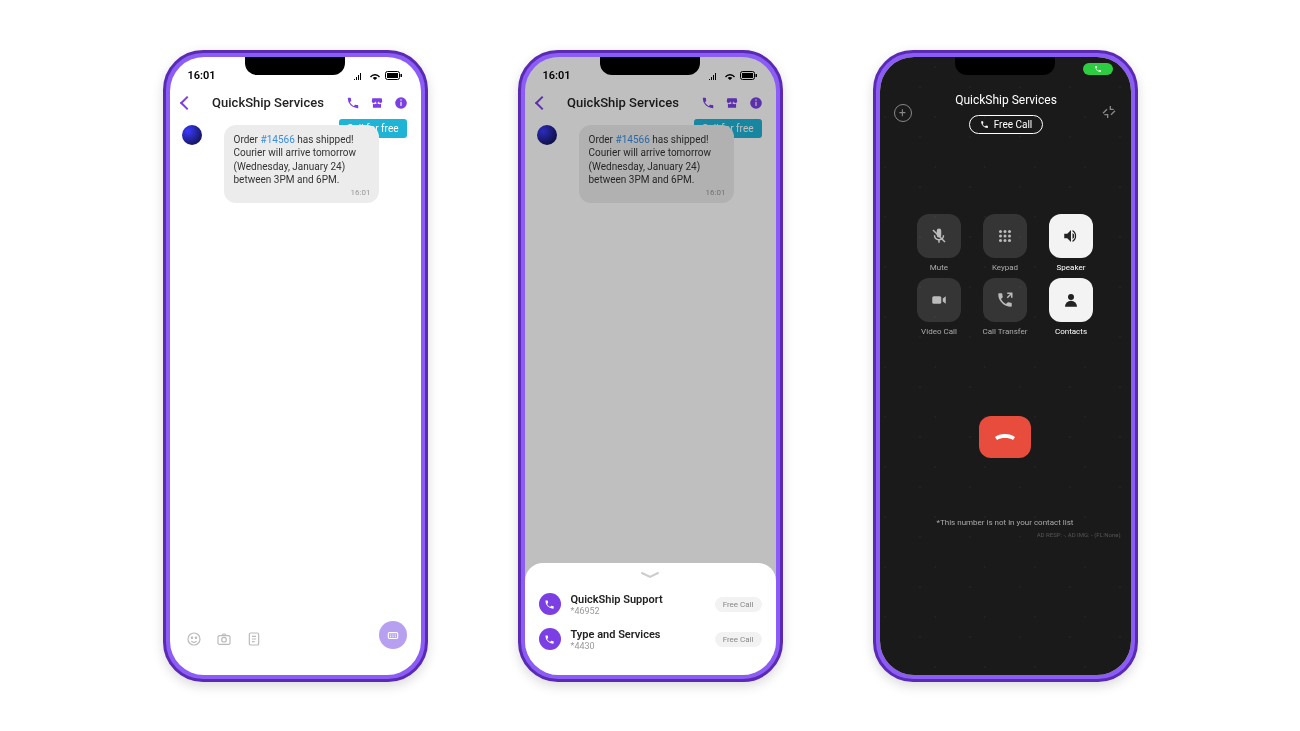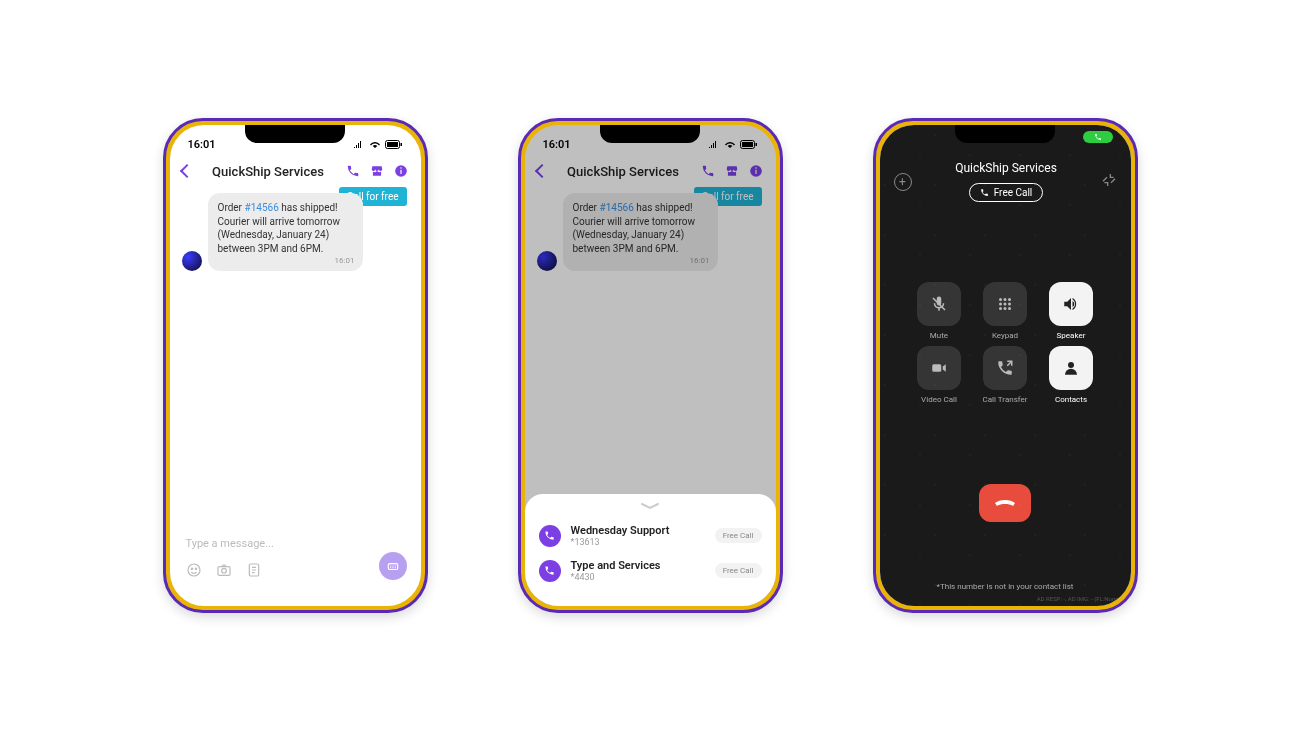--- a/index.html
+++ b/index.html
@@ -8,24 +8,24 @@
     width: 1300px;
     height: 731px;
     font-family: -apple-system, BlinkMacSystemFont, "Segoe UI", Roboto, Helvetica, Arial, sans-serif;
     display: flex;
     align-items: center;
     justify-content: center;
     gap: 90px;
   }
   .phone {
     width: 265px;
-    height: 495px;
+    height: 632px;
     border-radius: 40px;
     border: 3px solid #5a2ab5;
-    background: #eab308;
+    background: #8b5cf6;
     padding: 4px;
     position: relative;
     box-shadow: 0 4px 12px rgba(0,0,0,0.15);
   }
   .screen {
     width: 100%;
     height: 100%;
     border-radius: 34px;
     overflow: hidden;
     position: relative;
@@ -69,21 +69,21 @@
   .nav-title {
     flex: 1;
     text-align: center;
     font-size: 13px;
     font-weight: 500;
     color: #222;
   }
   .nav-icons { display: flex; gap: 8px; align-items: center; }
   .nav-icon { width: 16px; height: 16px; color: #7b3fe4; display:flex;align-items:center;justify-content:center; }
   .chat-area { padding: 8px 12px; position: relative; }
-  .msg-row { display: flex; gap: 6px; align-items: flex-end; }
+  .msg-row { display: flex; gap: 22px; align-items: flex-start; }
   .avatar {
     width: 20px; height: 20px; border-radius: 50%;
     background: radial-gradient(circle at 30% 30%, #3a3aff, #0a0a2a);
     flex-shrink: 0;
   }
   .bubble {
     background: #ececec;
     border-radius: 12px;
     padding: 8px 10px 16px;
     font-size: 10px;
@@ -316,21 +316,20 @@
       <div class="call-badge">Call for free</div>
       <div class="msg-row">
         <div class="avatar"></div>
         <div class="bubble">
           <span>Order </span><span class="order-link">#14566</span><span> has shipped! Courier will arrive tomorrow (Wednesday, January 24) between 3PM and 6PM.</span>
           <span class="bubble-time">16:01</span>
         </div>
       </div>
     </div>
     <div class="input-bar">
-      <div class="input-placeholder">Type a message...</div>
       <div class="input-icons">
         <span><svg width="16" height="16" viewBox="0 0 24 24" fill="none" stroke="#bbb" stroke-width="1.8">
               <circle cx="12" cy="12" r="9"></circle>
               <circle cx="9" cy="10" r="1" fill="#bbb"></circle>
               <circle cx="15" cy="10" r="1" fill="#bbb"></circle>
               <path d="M8 15c1 1.5 3 2 4 2s3-.5 4-2"></path>
             </svg></span>
         <span><svg width="16" height="16" viewBox="0 0 24 24" fill="none" stroke="#bbb" stroke-width="1.8">
               <rect x="3" y="7" width="18" height="13" rx="2"></rect>
               <circle cx="12" cy="13" r="3.5"></circle>
@@ -410,22 +409,22 @@
             <path d="M2 2l8 4 8-4" stroke="#ccc" stroke-width="2" fill="none" stroke-linecap="round"></path>
           </svg>
       </div>
       <div class="contact-row">
         <div class="contact-icon">
             <svg width="11" height="11" viewBox="0 0 24 24" fill="currentColor">
               <path d="M6.6 10.8a15 15 0 006.6 6.6l2.2-2.2a1 1 0 011-.24 11.4 11.4 0 003.6.58 1 1 0 011 1V20a1 1 0 01-1 1A17 17 0 013 4a1 1 0 011-1h3.4a1 1 0 011 1 11.4 11.4 0 00.58 3.6 1 1 0 01-.24 1z"></path>
             </svg>
           </div>
         <div class="contact-text">
-          <div class="contact-name">Wednesday Support</div>
-          <div class="contact-num">*13613</div>
+          <div class="contact-name">QuickShip Support</div>
+          <div class="contact-num">*46952</div>
         </div>
         <div class="free-pill">Free Call</div>
       </div>
       <div class="contact-row">
         <div class="contact-icon">
             <svg width="11" height="11" viewBox="0 0 24 24" fill="currentColor">
               <path d="M6.6 10.8a15 15 0 006.6 6.6l2.2-2.2a1 1 0 011-.24 11.4 11.4 0 003.6.58 1 1 0 011 1V20a1 1 0 01-1 1A17 17 0 013 4a1 1 0 011-1h3.4a1 1 0 011 1 11.4 11.4 0 00.58 3.6 1 1 0 01-.24 1z"></path>
             </svg>
           </div>
         <div class="contact-text">

